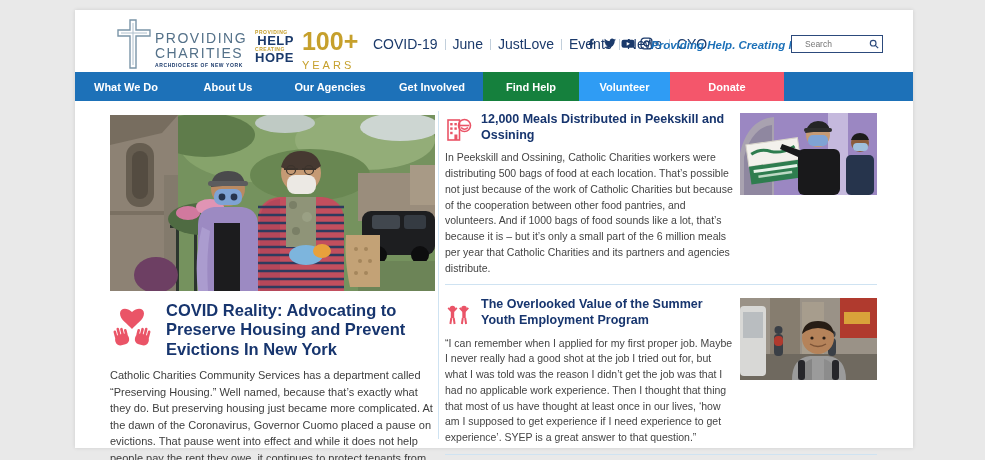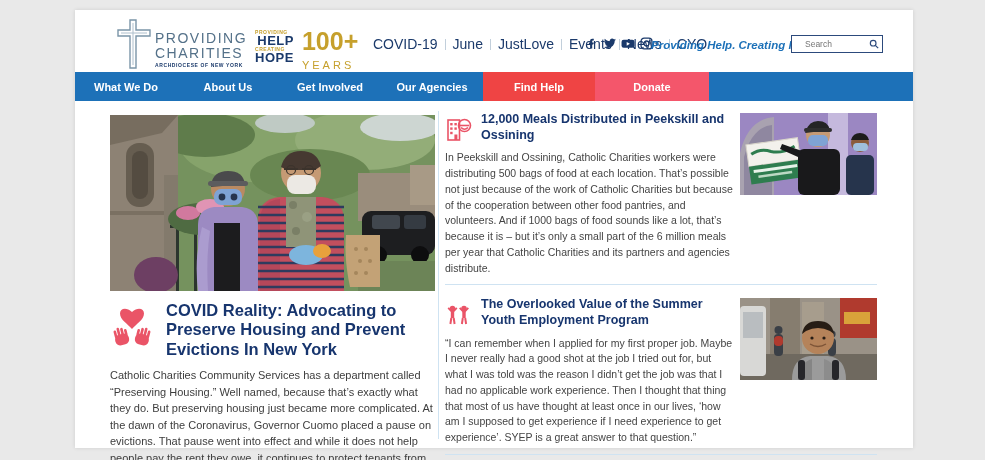--- a/index.html
+++ b/index.html
@@ -29,21 +29,21 @@
   .tagline{position:absolute;left:576px;top:29px;font-size:11.5px;font-weight:bold;font-style:italic;color:#1d71b8;white-space:nowrap;}
   .searchbox{position:absolute;left:716px;top:25px;width:82px;height:16px;border:1px solid #2c4a7c;display:flex;align-items:center;background:#fff;padding-left:8px;}
   .searchbox input{border:none;outline:none;flex:1;min-width:0;font-size:8.5px;padding:0 0 0 5px;color:#333;font-family:"Liberation Sans",sans-serif;background:transparent;}
   .searchbox .mag{flex:0 0 auto;padding-right:3px;cursor:pointer;display:flex;}
 
   
   .navbar{position:absolute;left:0;top:62px;width:838px;height:29px;background:#1d71b8;display:flex;}
   .nav-item{display:flex;align-items:center;justify-content:center;color:#fff;font-size:11px;font-weight:bold;cursor:pointer;white-space:nowrap;}
   .nav-plain{flex:1;}
   .nav-group{width:408px;display:flex;}
-  .nav-find{width:112px;background:#ef4444;}
+  .nav-find{width:96px;background:#15803d;}
   .nav-vol{width:91px;background:#2f9cf4;}
   .nav-don{width:114px;background:#f4566b;}
   .nav-fill{flex:1;}
 
   
   .content{position:absolute;left:0;top:91px;width:838px;height:347px;}
   .vdivider{position:absolute;left:363px;top:10px;width:1px;height:328px;background:#cfe3f2;}
 
   .left-col{position:absolute;left:35px;top:14px;width:325px;}
   .hero{width:325px;height:176px;display:block;cursor:pointer;}
@@ -134,24 +134,25 @@
             <line x1="7.6" y1="7.6" x2="11" y2="11" stroke="#2c4a7c" stroke-width="1.5"></line>
           </svg>
         </span>
       </div>
     </div>
 
     <div class="navbar">
       <div class="nav-group">
         <div class="nav-item nav-plain">What We Do</div>
         <div class="nav-item nav-plain">About Us</div>
+        <div class="nav-item nav-plain">Our Agencies</div>
         <div class="nav-item nav-plain">Get Involved</div>
-        <div class="nav-item nav-plain">Our Agencies</div>
       </div>
       <div class="nav-item nav-find">Find Help</div>
+      <div class="nav-item nav-vol">Volunteer</div>
       <div class="nav-item nav-don">Donate</div>
       <div class="nav-fill"></div>
     </div>
 
     <div class="content">
       <div class="vdivider"></div>
 
       <div class="left-col">
         <svg class="hero" viewBox="0 0 325 176" preserveAspectRatio="none">
 

